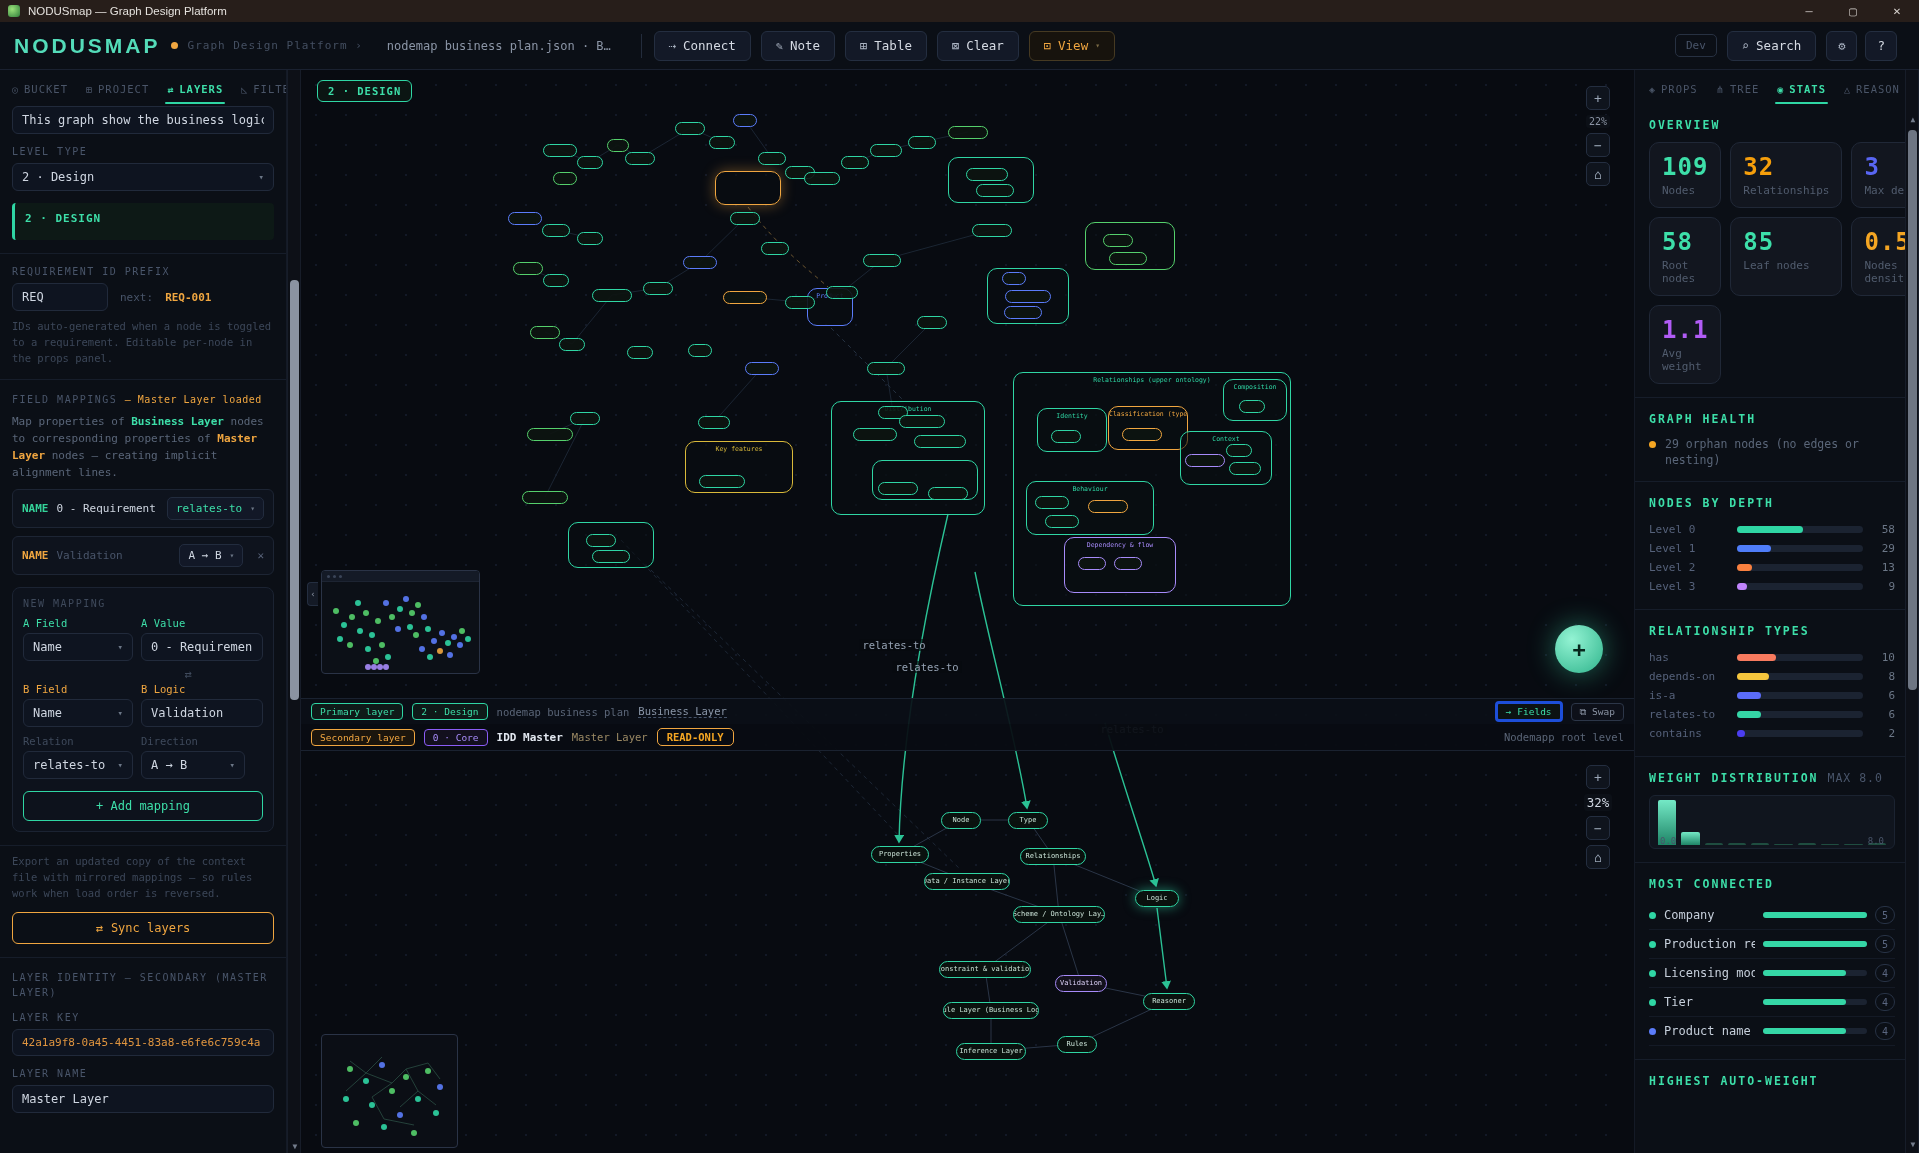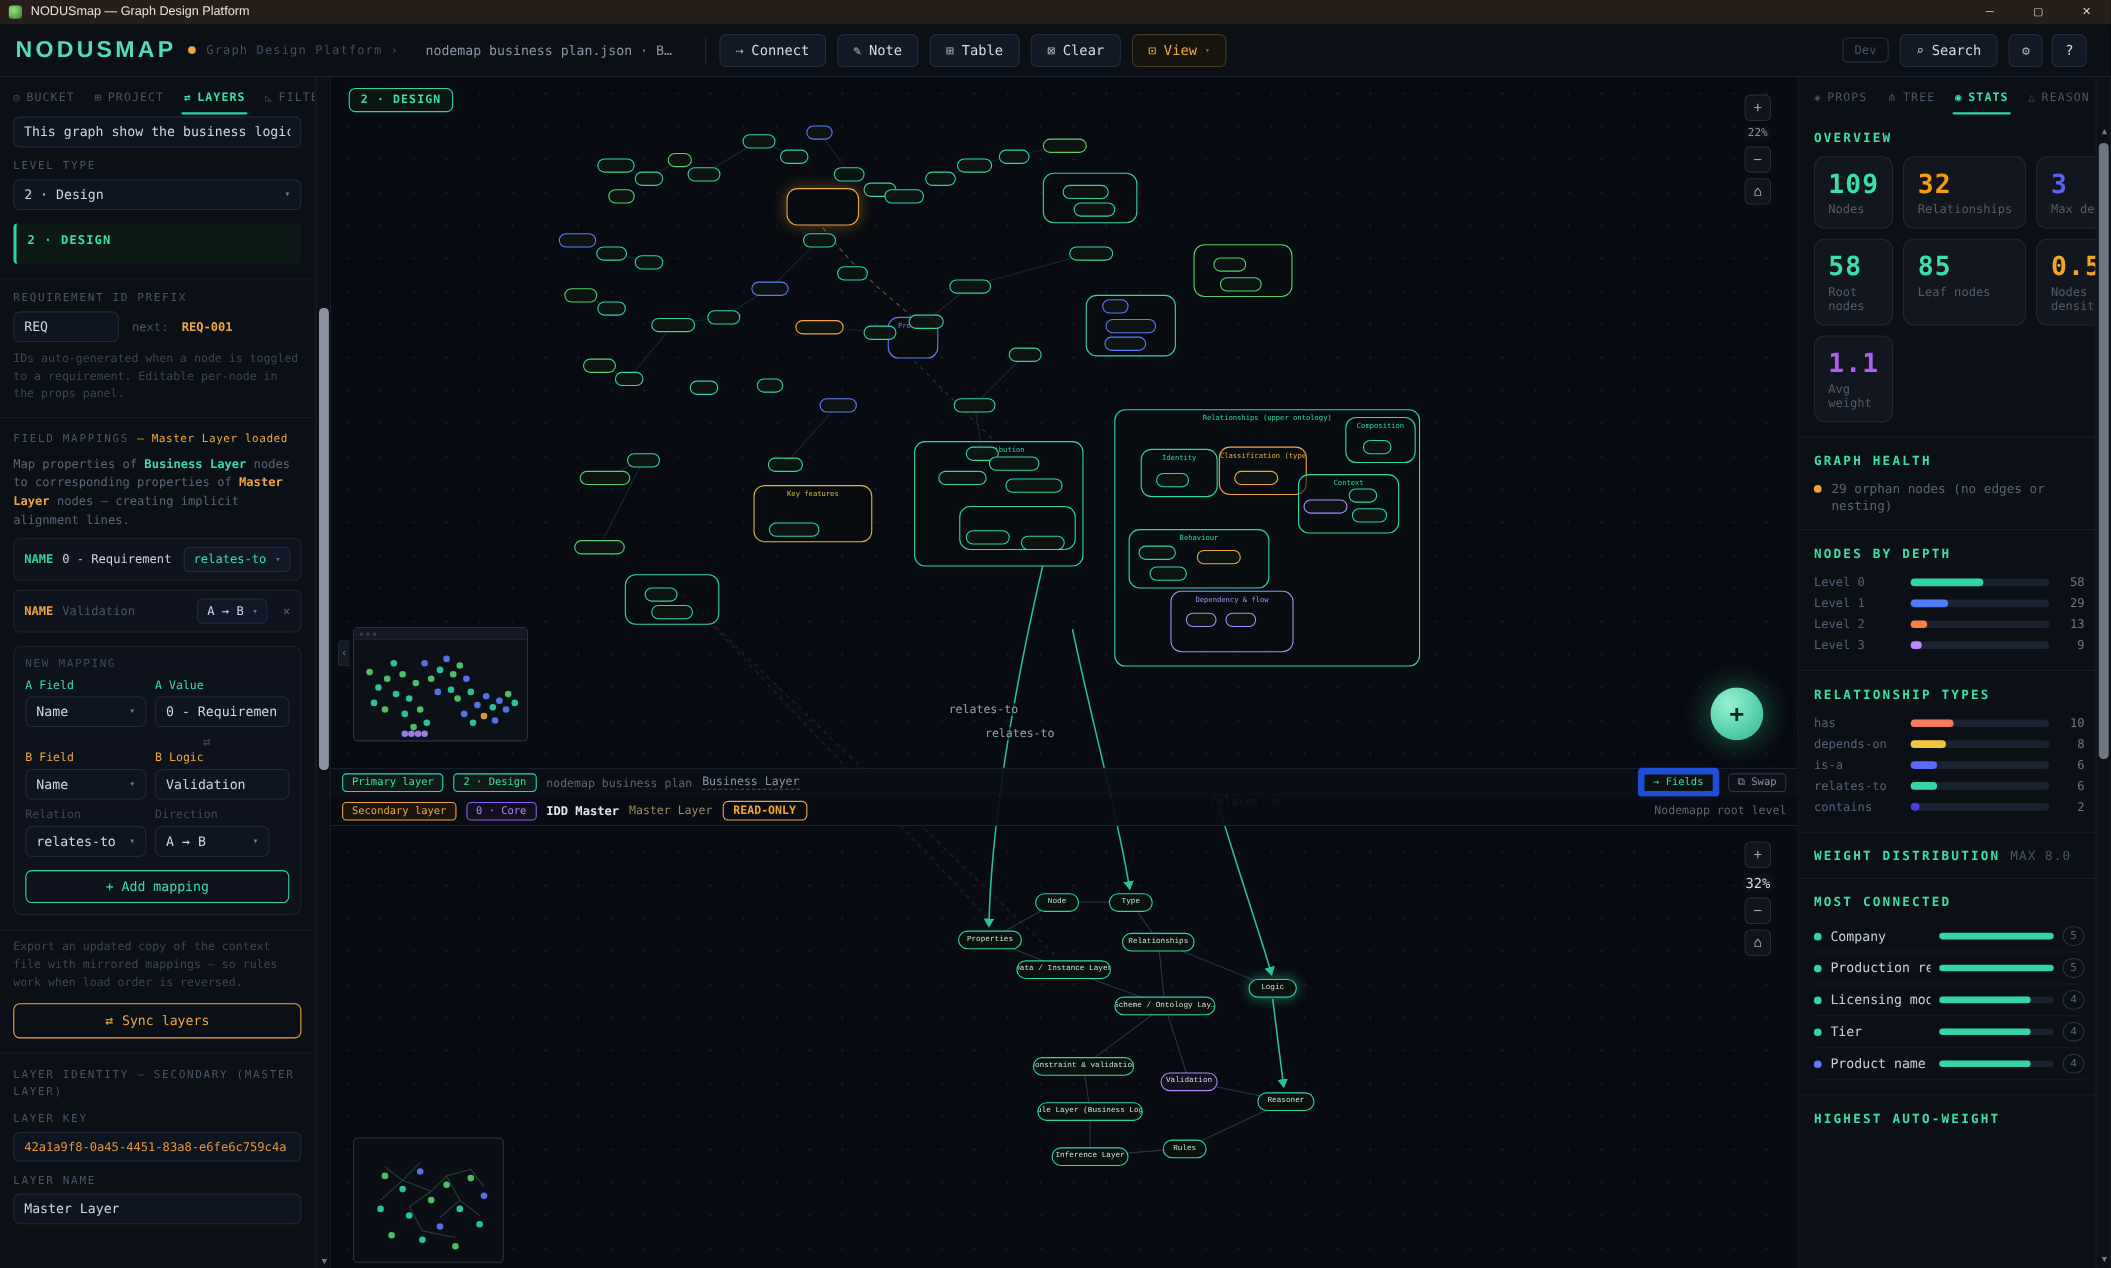--- a/index.html
+++ b/index.html
@@ -129,21 +129,21 @@
     background:radial-gradient(circle at 35% 30%, #93f3d3, #2fb48c); z-index:32;
     box-shadow:0 0 28px rgba(60,220,170,.45); display:flex; align-items:center; justify-content:center;
     color:#07261c; font-size:22px; font-weight:bold; }
 
   .pill { position:absolute; height:13px; border-radius:7px; background:rgba(13,20,17,.9); z-index:12; }
   .gbox { position:absolute; border-radius:10px; background:rgba(10,14,19,.55); z-index:8; }
   .gbox .gbox-label { position:absolute; top:3px; left:0; right:0; text-align:center; font-size:6.5px;
     white-space:nowrap; overflow:hidden; }
   .gnode { position:absolute; height:17px; border-radius:9px; background:rgba(11,18,15,.95);
     display:flex; align-items:center; justify-content:center; padding:0 5px; font-size:7px;
-    color:#c9e2d6; white-space:nowrap; overflow:hidden; z-index:14;font-family:Liberation Mono, monospace; }
+    color:#c9e2d6; white-space:nowrap; overflow:hidden; z-index:14; }
   .edge-label { position:absolute; transform:translate(-50%,-50%); font-size:10.5px; color:#96a3b4;
     background:rgba(8,11,16,.65); padding:0 3px; z-index:20; }
 
   
   .minimap { position:absolute; background:#0c1017; border:1px solid #2a3346; border-radius:4px;
     z-index:28; overflow:hidden; }
   #minimap1 { left:20px; top:500px; width:159px; height:104px; }
   #minimap1 .mm-head { height:11px; background:#141a26; border-bottom:1px solid #1d2432;
     display:flex; align-items:center; gap:3px; padding-left:5px; }
   .mm-dot-ctl { width:3px; height:3px; border-radius:50%; background:#3a4457; }
@@ -161,21 +161,21 @@
   .lb-teal { border:1px solid #2fd6a4; color:#3ddfa9; background:rgba(16,30,26,.8); }
   .lb-orange { border:1px solid #f0a640; color:#f0a640; background:rgba(32,24,12,.8); }
   .lb-purple { border:1px solid #8b5cf6; color:#a78bfa; background:rgba(22,17,34,.8); }
   .lb-dim { color:#5a6577; }
   .lb-dashed { color:#8a96a8; border-bottom:1px dashed #46546a; }
   .lb-strong { color:#e2e8f0; font-weight:bold; font-size:11px; }
   .lb-ml { color:#9c8a64; }
   .lb-readonly { border:1px solid #f0a640; color:#f5a623; font-weight:bold; border-radius:5px;
     padding:2px 9px; font-size:10.5px; }
   .lb-right { margin-left:auto; display:flex; gap:8px; align-items:center; }
-  .lb-btn-teal { border:6px solid #1d4ed8; color:#3ddfa9; border-radius:4px; padding:2px 8px;
+  .lb-btn-teal { border:3px solid #1d4ed8; color:#3ddfa9; border-radius:4px; padding:2px 8px;
     font-size:9.5px; background:rgba(12,20,17,.8); }
   .lb-btn-gray { border:1px solid #2c3648; color:#8a93a3; border-radius:4px; padding:2px 8px;
     font-size:9.5px; background:rgba(14,18,26,.8); }
 
   
   .sec-heading { font-size:11.5px; font-weight:bold; letter-spacing:2px; color:#3ddfa9;
     margin:14px 0 10px 0; }
   .sec-heading .dim-suffix { color:#49556a; font-weight:normal; letter-spacing:1px; }
   #ov-cards { display:grid; grid-template-columns:1fr 1fr 1fr; gap:9px; }
   .card { background:#12161f; border:1px solid #202837; border-radius:10px; padding:10px 12px; }
@@ -829,20 +829,34 @@
             <div class="bar-fill" style="width: 6%; background: rgb(75, 61, 240);"></div>
           </div>
           <div class="bar-value">2</div>
         </div>
       </div>
 
     <div class="divider" style="margin-left:-14px; margin-right:-24px"></div>
     <div class="sec-heading">
       <span>WEIGHT DISTRIBUTION </span><span class="dim-suffix">MAX 8.0</span>
     </div>
+    <div id="wd-chart">
+      <span class="wd-axis" style="left:10px">0.0</span>
+      <span class="wd-axis" style="right:10px">8.0</span>
+    <div class="wd-bar grad" style="height: 100%;"></div>
+        <div class="wd-bar grad" style="height: 30%;"></div>
+        <div class="wd-bar" style="height: 4%;"></div>
+        <div class="wd-bar" style="height: 6%;"></div>
+        <div class="wd-bar" style="height: 4%;"></div>
+        <div class="wd-bar" style="height: 3%;"></div>
+        <div class="wd-bar" style="height: 6%;"></div>
+        <div class="wd-bar" style="height: 3%;"></div>
+        <div class="wd-bar" style="height: 2%;"></div>
+        <div class="wd-bar" style="height: 4%;"></div>
+      </div>
 
     <div class="divider" style="margin-left:-14px; margin-right:-24px"></div>
     <div class="sec-heading">MOST CONNECTED</div>
     <div id="connected-list">
         <div class="list-row">
           <div class="list-dot" style="background: rgb(47, 214, 164);"></div>
           <div class="list-label">Company</div>
           <div class="list-track">
             <div class="list-fill" style="width: 100%; background: rgb(53, 214, 166);"></div>
           </div>

